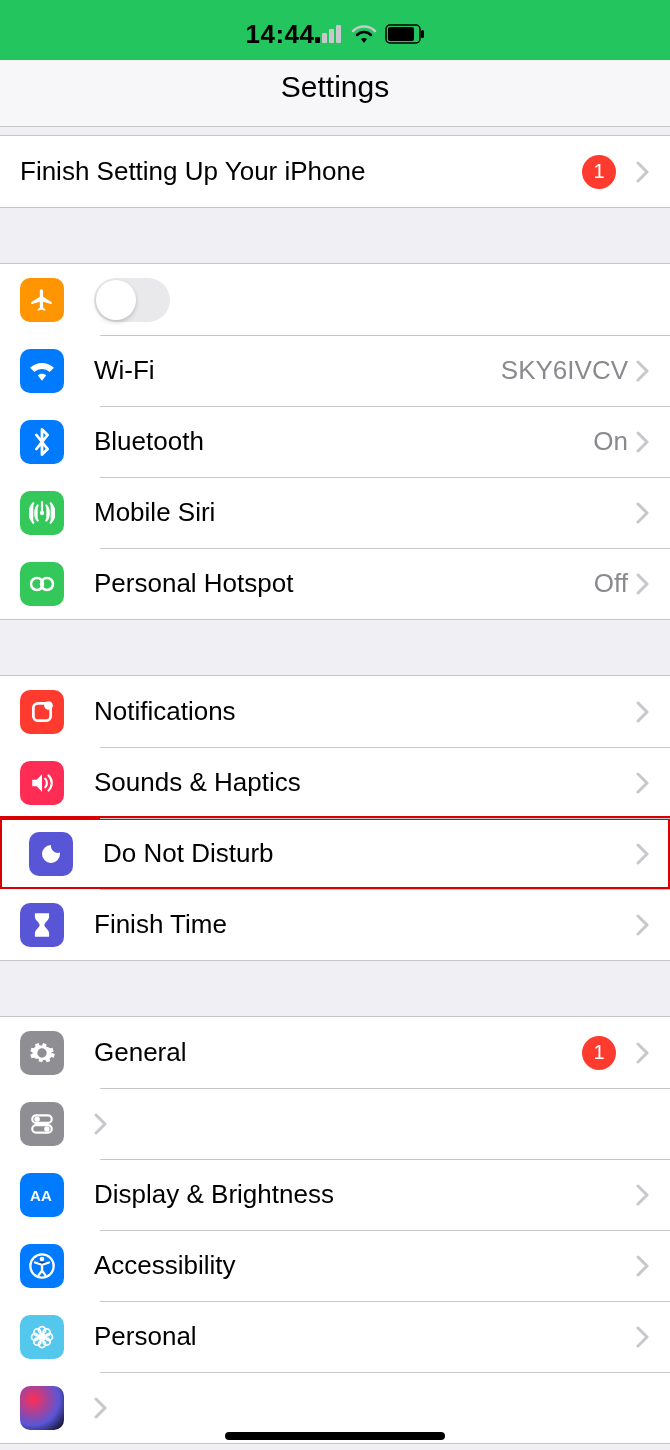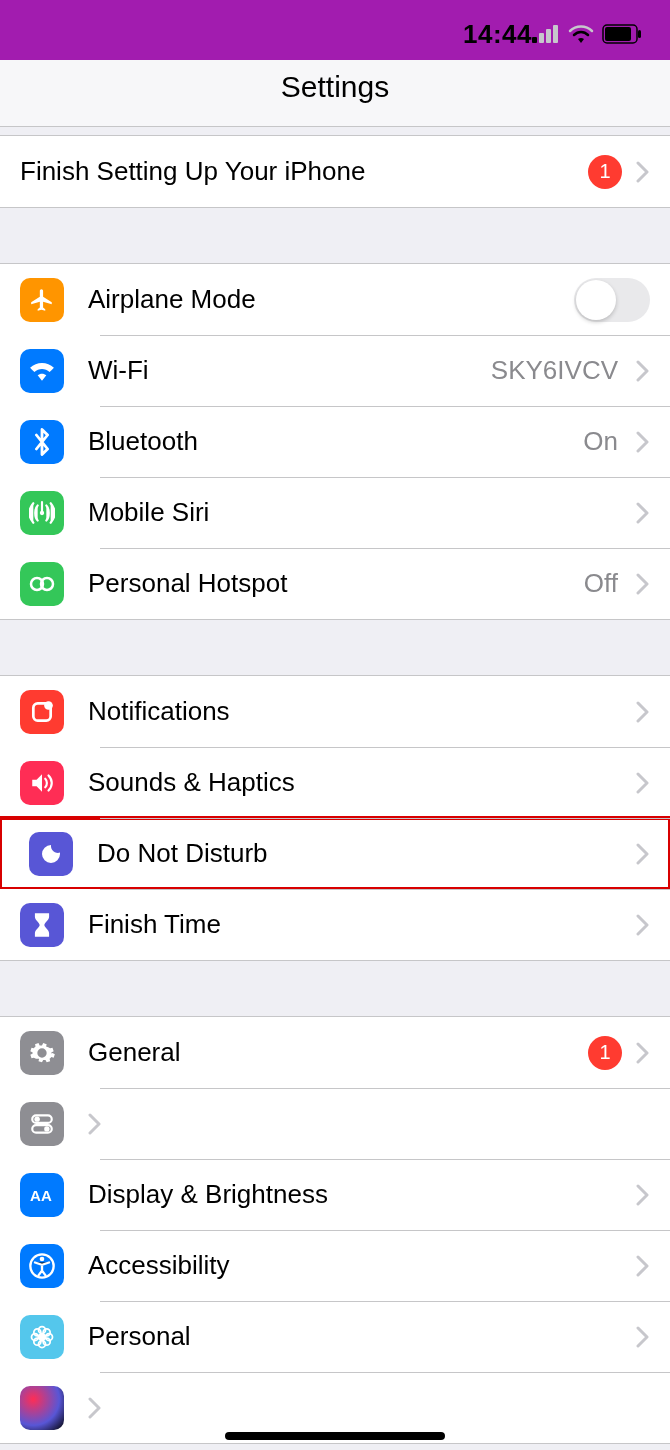--- a/index.html
+++ b/index.html
@@ -1,30 +1,30 @@
 <!DOCTYPE html>
 <html><head>
 <meta charset="utf-8">
 <style>
   * { box-sizing: border-box; margin: 0; padding: 0; }
   html, body { width: 670px; height: 1450px; font-family: -apple-system, "Helvetica Neue", Arial, sans-serif; background: #efeff4; color: #000; overflow: hidden; }
-  .statusbar { display:flex; justify-content:flex-end; align-items:center; padding: 14px 28px 6px; height: 60px; background: #a21caf; }
+  .statusbar { display:flex; justify-content:center; align-items:center; padding: 14px 28px 6px; height: 60px; background: #22c55e; }
   .statusbar .time { font-size: 26px; font-weight: 600; letter-spacing: 0.5px; }
   .statusbar .right { display:flex; align-items:center; gap:8px; }
   .header { background: #f7f7f9; text-align:center; padding: 10px 0 22px; border-bottom: 1px solid #c6c6c8; }
   .header h1 { font-size: 30px; font-weight: 400; }
   .group { background:#fff; border-top:1px solid #c6c6c8; border-bottom:1px solid #c6c6c8; }
   .gap { height: 55px; }
   .gap-small { height: 8px; }
-  .row { display:flex; align-items:center; padding: 0 20px; height: 71px; background:#fff; position:relative; }
+  .row { display:flex; align-items:center; padding: 0 20px; height: 71px; background:#fff; position:relative;gap:6px; }
   .row + .row::before { content:""; position:absolute; left: 100px; right:0; top:0; height:1px; background:#c6c6c8; }
   .row.full + .row.full::before, .row.full::before { left: 20px; }
   .icon { width:44px; height:44px; border-radius:10px; display:flex; align-items:center; justify-content:center; flex-shrink:0; margin-right: 24px; color:#fff; }
   .label { font-size: 26px; flex:1; text-align:left; }
-  .value { font-size: 26px; color:#8a8a8e; margin-right: 18px; }
+  .value { font-size: 26px; color:#8a8a8e; margin-right: 2px; }
   .chevron { color:#c7c7cc; flex-shrink:0; }
   .badge { background:#ff3b30; color:#fff; width:34px; height:34px; border-radius:17px; display:flex; align-items:center; justify-content:center; font-size:20px; margin-right:14px; }
   .switch { width:76px; height:44px; border-radius:22px; background:#e9e9eb; position:relative; }
   .switch::after { content:""; position:absolute; width:40px; height:40px; border-radius:20px; background:#fff; top:2px; left:2px; box-shadow:0 2px 4px rgba(0,0,0,0.2); }
   .highlight { outline: 4px solid #d80000; outline-offset:-2px;padding-left:29px; }
   .home-indicator { position:absolute; bottom:10px; left:50%; transform:translateX(-50%); width:220px; height:8px; background:#000; border-radius:4px; }
   
   .ic-airplane { background:#ff9500; }
   .ic-wifi { background:#007aff; }
   .ic-bt { background:#007aff; }
@@ -84,21 +84,20 @@
 
 <div class="gap"></div>
 
 <div class="group">
   <div class="row">
     <span class="icon ic-airplane">
         <svg width="26" height="26" viewBox="0 0 24 24">
           <path fill="#fff" d="M21 16v-2l-8-5V3.5C13 2.67 12.33 2 11.5 2S10 2.67 10 3.5V9l-8 5v2l8-2.5V19l-2 1.5V22l3.5-1 3.5 1v-1.5L13 19v-5.5L21 16z"></path>
         </svg>
       </span>
-    <span class="label">Airplane Mode</span>
     <span class="switch"></span>
   </div>
   <div class="row">
     <span class="icon ic-wifi">
         <svg width="26" height="26" viewBox="0 0 24 24">
           <path fill="#fff" d="M12 21l4-5c-2.2-2-5.8-2-8 0l4 5zm-7-8c3.9-3.9 10.1-3.9 14 0l2-2c-5-5-13-5-18 0l2 2zm-4-4c6-6 16-6 22 0l-2 2c-5-5-13-5-18 0l-2-2z"></path>
         </svg>
       </span>
     <span class="label">Wi-Fi</span>
     <span class="value">SKY6IVCV</span>

